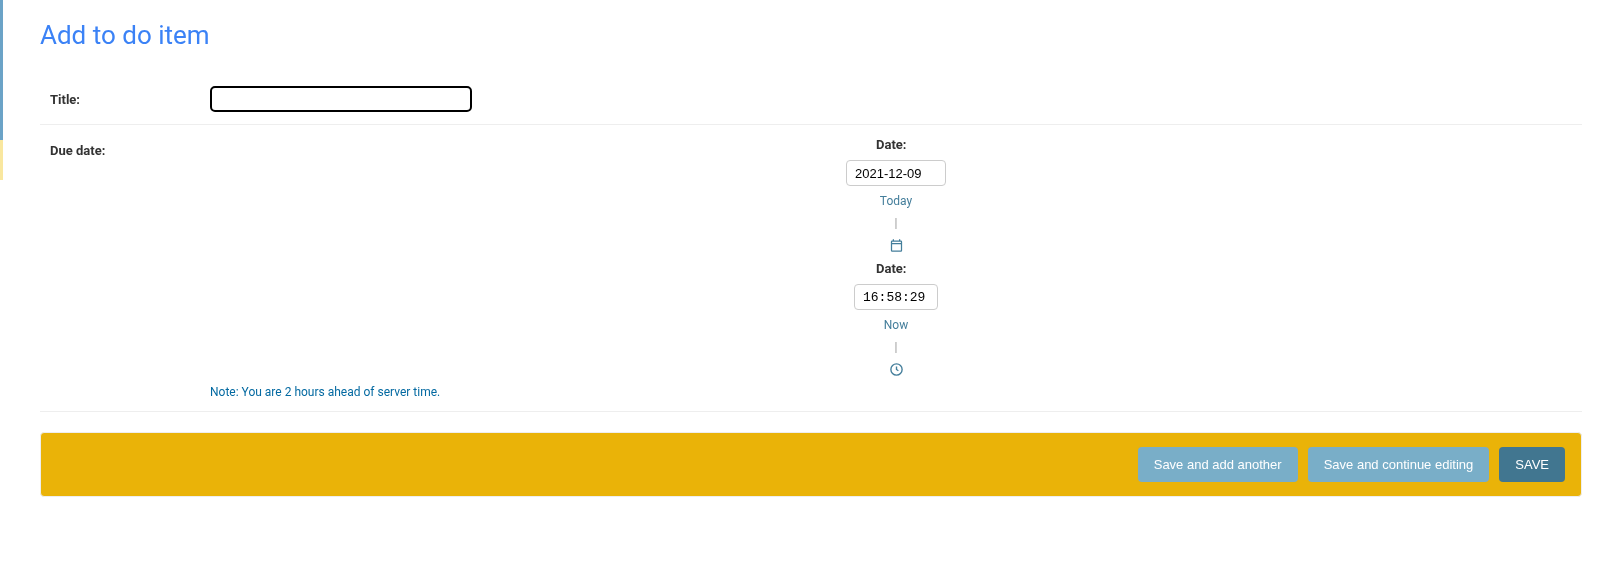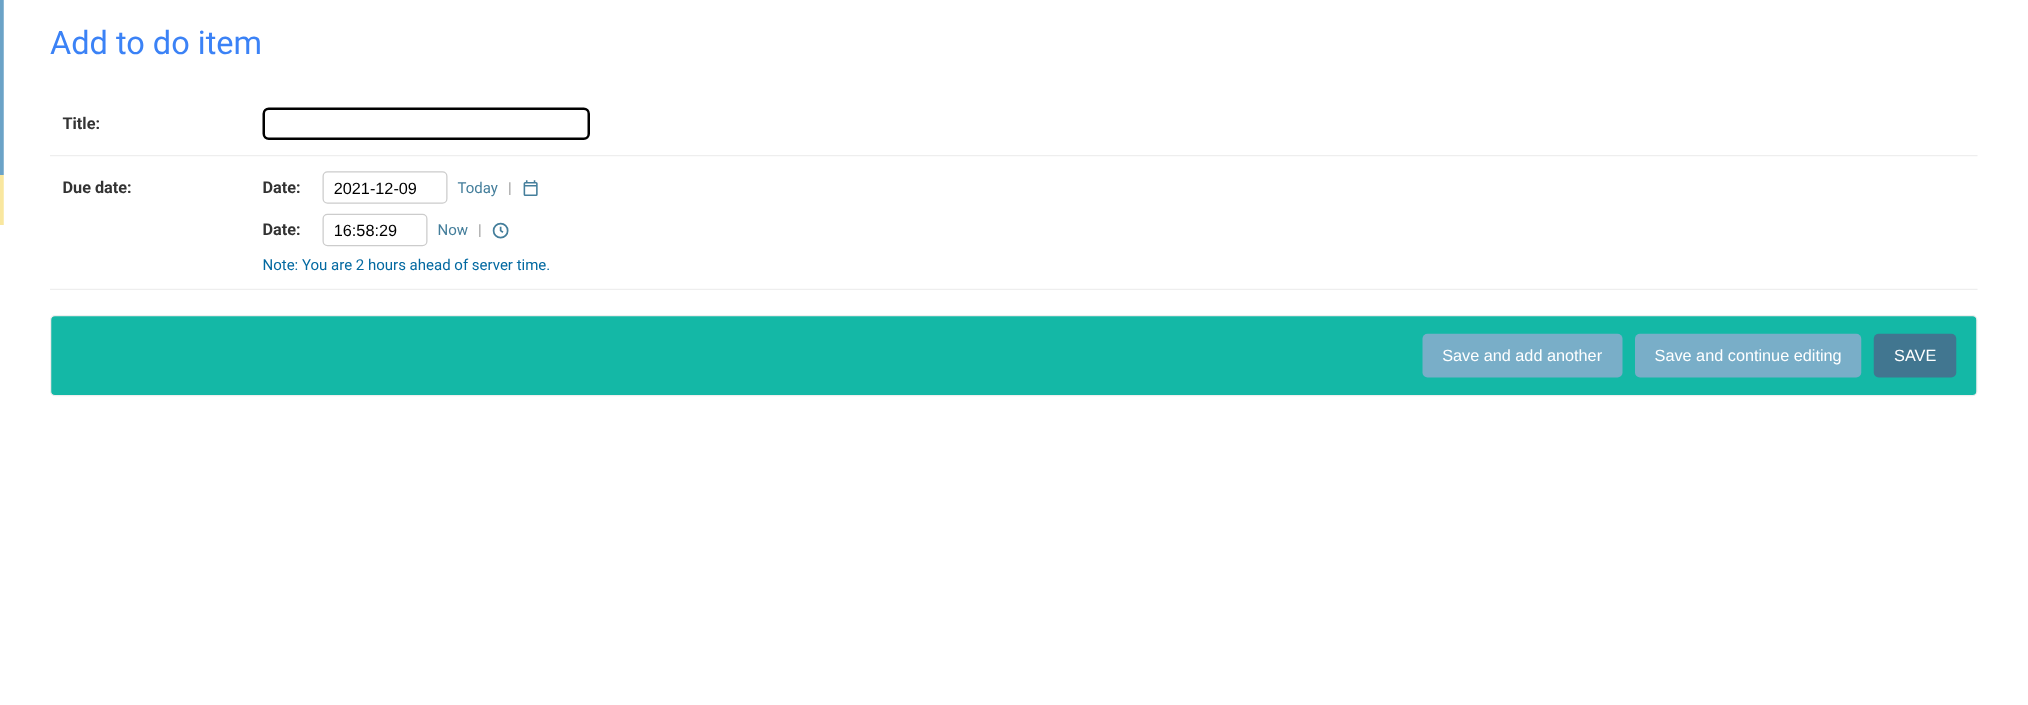--- a/index.html
+++ b/index.html
@@ -78,20 +78,21 @@
       padding: 6px 8px;
       font-size: 13px;
       resize: both;
       font-family: inherit;
     }
     .date-line {
       display: flex;
       align-items: center;
       gap: 8px;
       margin-bottom: 8px;
+      flex-direction: column;
     }
     .date-label {
       font-size: 13px;
       font-weight: 700;
       color: #333;
       width: 40px;
     }
     .date-input {
       width: 100px;
       height: 26px;
@@ -128,21 +129,21 @@
       display: inline-flex;
       align-items: center;
       gap: 8px;
       margin-left: 10px;
     }
     .icon-btn {
       cursor: pointer;
       display: inline-flex;
     }
     .submit-row {
-      background: #14b8a6;
+      background: #eab308;
       border: 1px solid #eee;
       border-radius: 4px;
       padding: 14px 16px;
       margin-top: 20px;
       display: flex;
       justify-content: flex-end;
       gap: 10px;
     }
     .btn {
       padding: 10px 16px;
@@ -192,21 +193,21 @@
         <a class="link">Today</a>
         <span class="sep">|</span>
         <span class="icon-btn">
           <svg class="small-icon" viewBox="0 0 24 24" fill="#447e9b">
             <path d="M19 4h-1V2h-2v2H8V2H6v2H5a2 2 0 0 0-2 2v14a2 2 0 0 0 2 2h14a2 2 0 0 0 2-2V6a2 2 0 0 0-2-2zm0 16H5V10h14v10zM5 8V6h14v2H5z"></path>
           </svg>
         </span>
       </div>
       <div class="date-line">
         <span class="date-label">Date:</span>
-        <input type="text" class="date-input" style="width: 84px;" value="16:58:29">
+        <input type="text" class="date-input" style="width: 84px; font-family: Liberation Mono, monospace;" value="16:58:29">
         <a class="link">Now</a>
         <span class="sep">|</span>
         <span class="icon-btn">
           <svg class="small-icon" viewBox="0 0 24 24" fill="none" stroke="#447e9b" stroke-width="2.2">
             <circle cx="12" cy="12" r="9"></circle>
             <path d="M12 7v5l3 2"></path>
           </svg>
         </span>
       </div>
       <div class="help-text">Note: You are 2 hours ahead of server time.</div>

